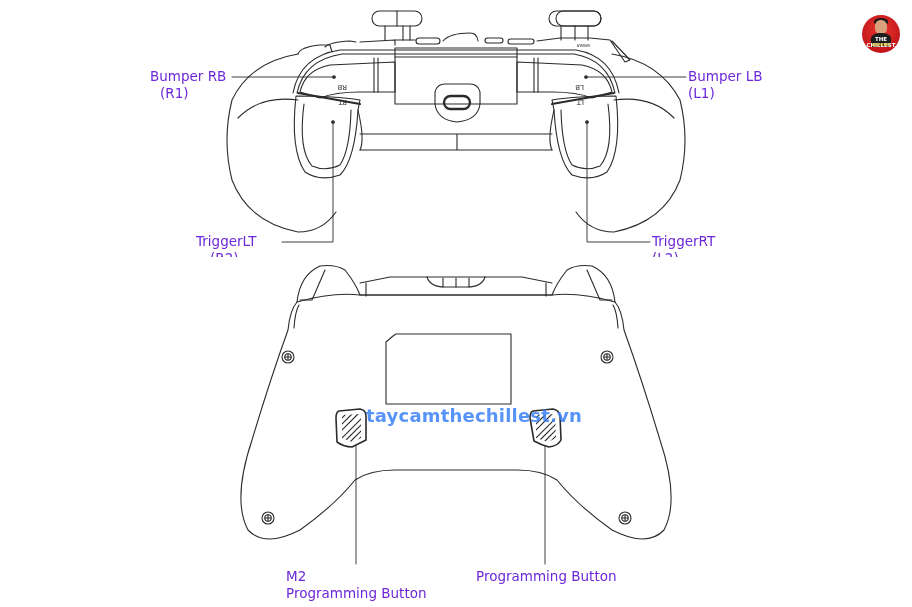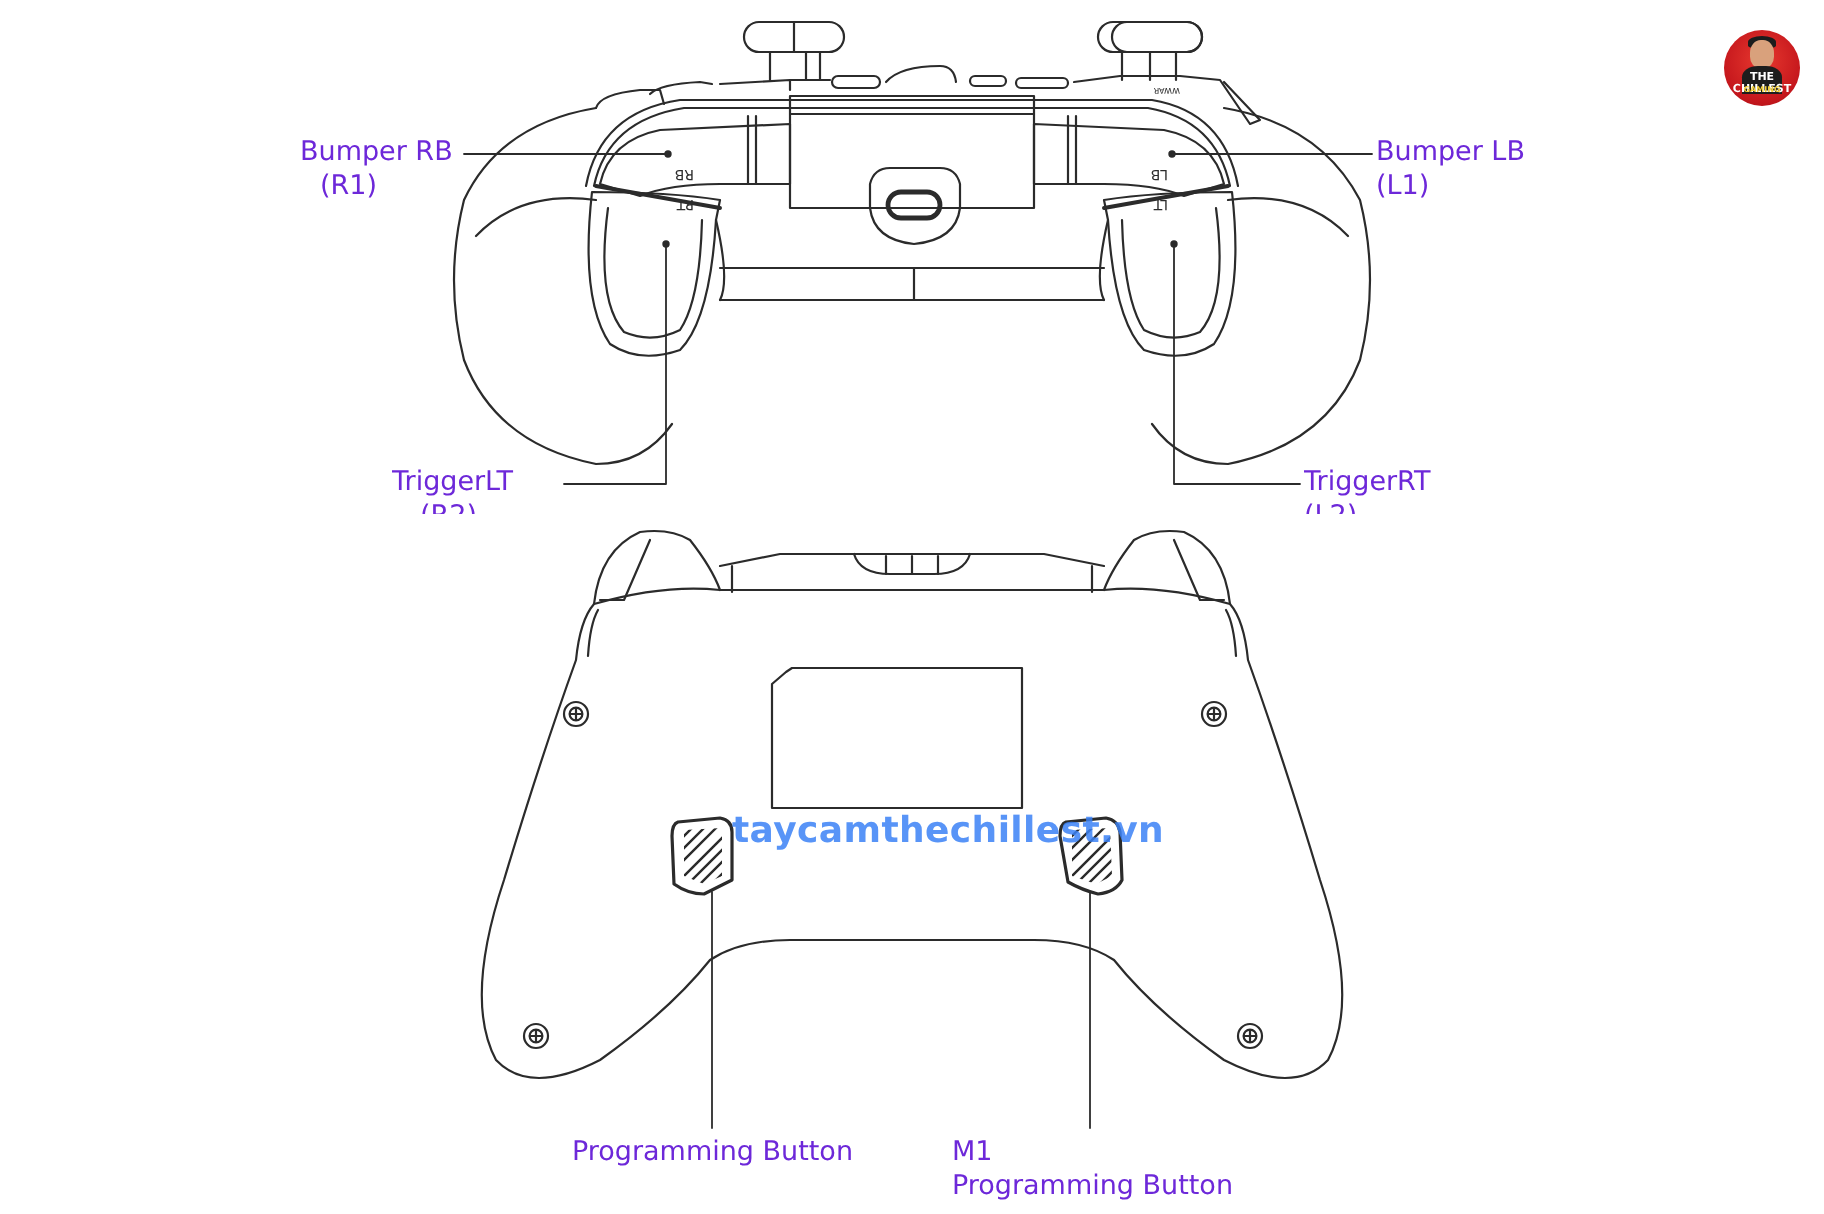--- a/index.html
+++ b/index.html
@@ -180,18 +180,18 @@
 <div class="lbl" style="left:196px;top:233px;width:84px;height:24px;overflow:hidden;">
   <span>TriggerLT</span>
   <span style="margin-left:14px;">(R2)</span>
 </div>
 <div class="lbl" style="left:652px;top:233px;width:72px;height:24px;overflow:hidden;">
   <span>TriggerRT</span>
   <span>(L2)</span>
 </div>
 
 <div class="lbl" style="left:286px;top:568px;width:140px;">
+  <span>M2</span>
   <span>Programming Button</span>
 </div>
 <div class="lbl" style="left:476px;top:568px;width:140px;">
-  <span>M1</span>
   <span>Programming Button</span>
 </div>
 
 </body></html>

